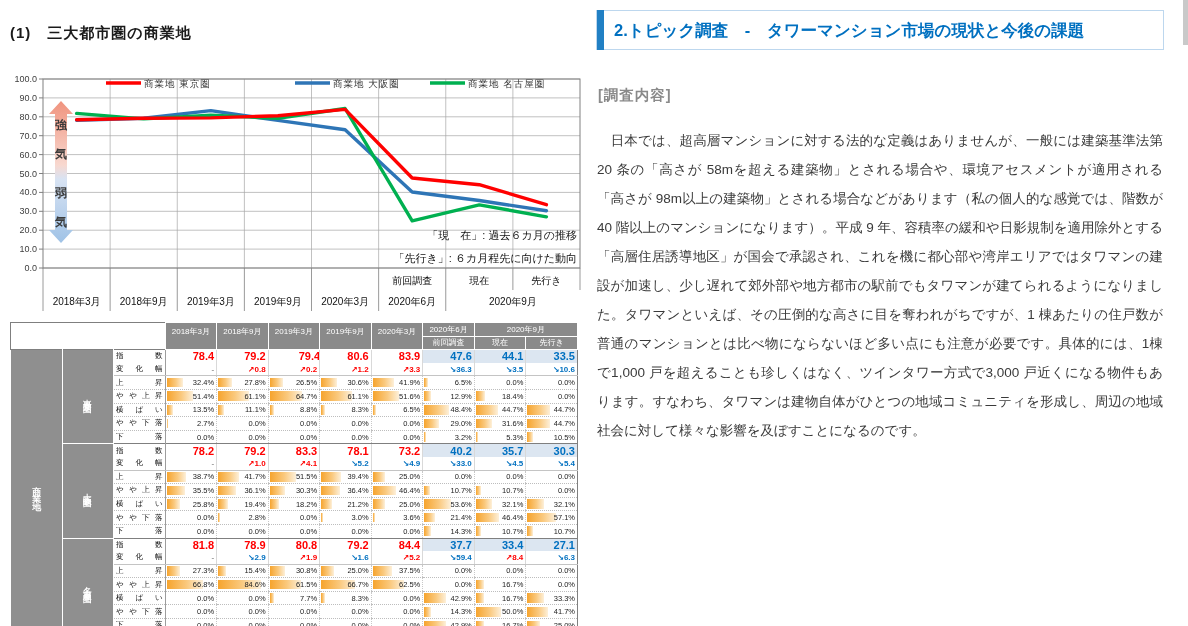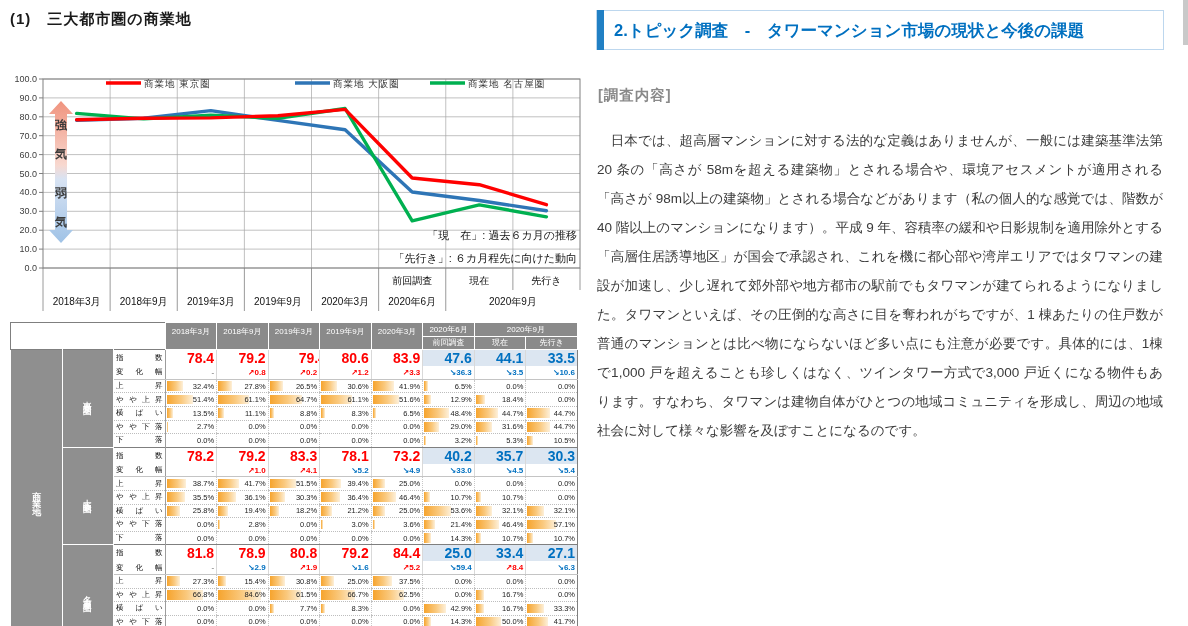--- a/index.html
+++ b/index.html
@@ -1,35 +1,35 @@
 <!DOCTYPE html>
 <html><head>
 <meta charset="utf-8">
 <style>
   html,body{margin:0;padding:0;background:#fff;}
   body{width:1188px;height:626px;position:relative;overflow:hidden;
        font-family:"Liberation Sans","DejaVu Sans",sans-serif;color:#222;}
   
-  .left-title{position:absolute;left:10px;top:10px;font-size:15px;font-weight:bold;color:#1a1a1a;letter-spacing:1px;}
+  .left-title{position:absolute;left:10px;top:24px;font-size:15px;font-weight:bold;color:#1a1a1a;letter-spacing:1px;}
   #chart-wrap{position:absolute;left:5px;top:68px;width:585px;height:252px;}
   
   #idx-table{position:absolute;left:10px;top:322px;width:568px;border-collapse:collapse;table-layout:fixed;
              font-size:7.5px;color:#222;}
   #idx-table td{padding:0 2px;height:12.6px;overflow:hidden;white-space:nowrap;}
   #idx-table{border:1.5px solid #7f7f7f;}
   td.hcell{background:#8a8a8a;color:#fff;border:1px solid #fff;text-align:center;font-size:8px;height:16px;}
   td.hblank{background:#fff;border:none;}
   td.colA,td.colB{background:#8f8f8f;color:#fff;border:1px solid #fff;text-align:center;vertical-align:middle;}
   .vtext{writing-mode:vertical-rl;text-orientation:upright;margin:0 auto;letter-spacing:3px;font-size:8.5px;font-weight:bold;}
   .vtextA{letter-spacing:8px;font-size:9px;}
   td.rowlabel{text-align:justify;text-align-last:justify;border-left:1px solid #bfbfbf;border-right:1px solid #9d9d9d;
               padding:0 3px;color:#111;}
   td.dcell{border-left:1px solid #d9d9d9;text-align:right;}
   tr.r-idx td{border-top:1px solid #7f7f7f;}
-  tr.r-idx td.dcell{font-weight:bold;font-size:14px;}
+  tr.r-idx td.dcell{font-weight:bold;font-size:11px;}
   tr.r-chg td{border-bottom:1px solid #c4c4c4;}
   tr.r-chg td.dcell{font-weight:bold;font-size:8px;}
   tr.r-pct td{border-bottom:1px dotted #bdbdbd;}
   tr.r-pct td.dcell{border-left:1px dotted #c8c8c8;position:relative;}
   td.shade{background:#dce6f1;}
   .vred{color:#ff0000;} .vblue{color:#0070c0;margin-top:32px;} .vgray{color:#9a9a9a;}
   .bar{position:absolute;left:1px;top:1.5px;bottom:1.5px;
        background:linear-gradient(to right,#f6a42e 0%,#fac97e 55%,#fdf0da 100%);}
   .pv{position:relative;z-index:2;}
   
@@ -319,21 +319,21 @@
       <tr class="r-idx">
         <td class="colB" rowspan="7" style="width: 22px;">
           <div class="vtext">名古屋圏</div>
         </td>
         <td class="rowlabel" style="width: 46px;">指数</td>
         <td class="dcell vred" style="width: 60px;">81.8</td>
         <td class="dcell vred" style="width: 60px;">78.9</td>
         <td class="dcell vred" style="width: 60px;">80.8</td>
         <td class="dcell vred" style="width: 60px;">79.2</td>
         <td class="dcell vred" style="width: 60px;">84.4</td>
-        <td class="dcell vblue shade" style="width: 60px;">25.0</td>
+        <td class="dcell vblue shade" style="width: 60px;">37.7</td>
         <td class="dcell vblue shade" style="width: 60px;">33.4</td>
         <td class="dcell vblue shade" style="width: 60px;">27.1</td>
       </tr>
       <tr class="r-chg">
         <td class="rowlabel">変化幅</td>
         <td class="dcell vgray">-</td>
         <td class="dcell vblue">↘2.9</td>
         <td class="dcell vred">↗1.9</td>
         <td class="dcell vblue">↘1.6</td>
         <td class="dcell vred">↗5.2</td>

